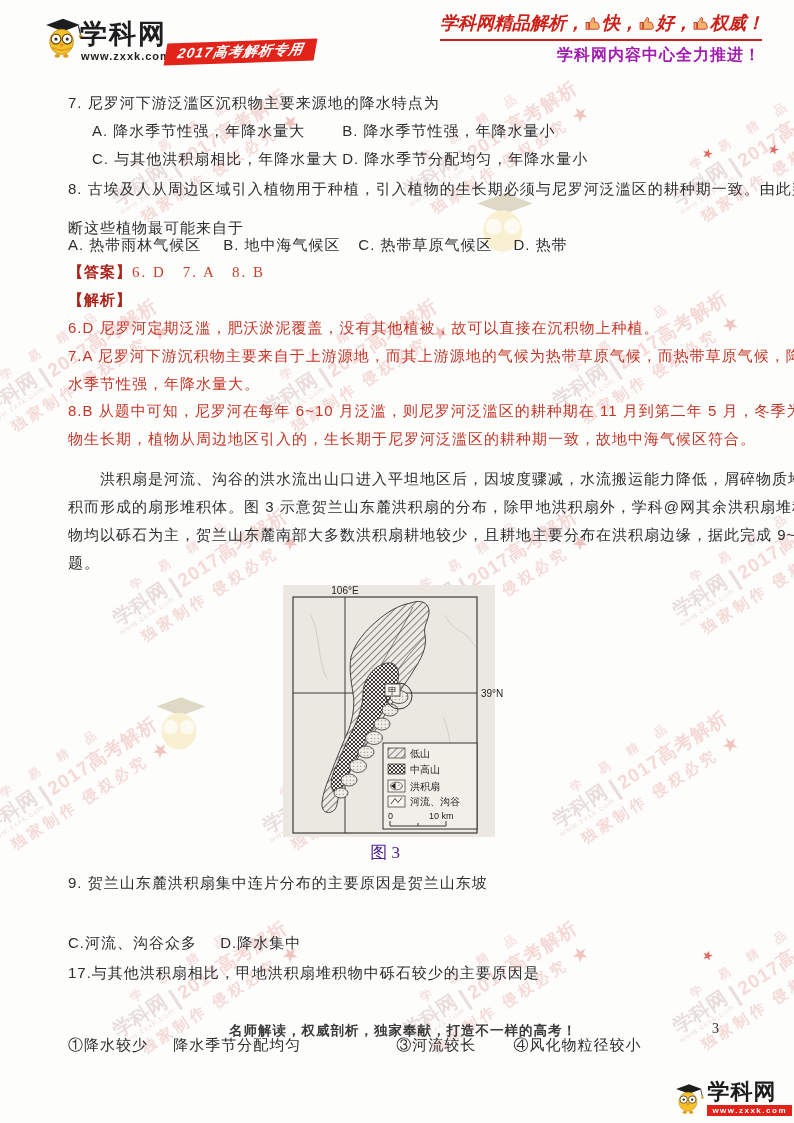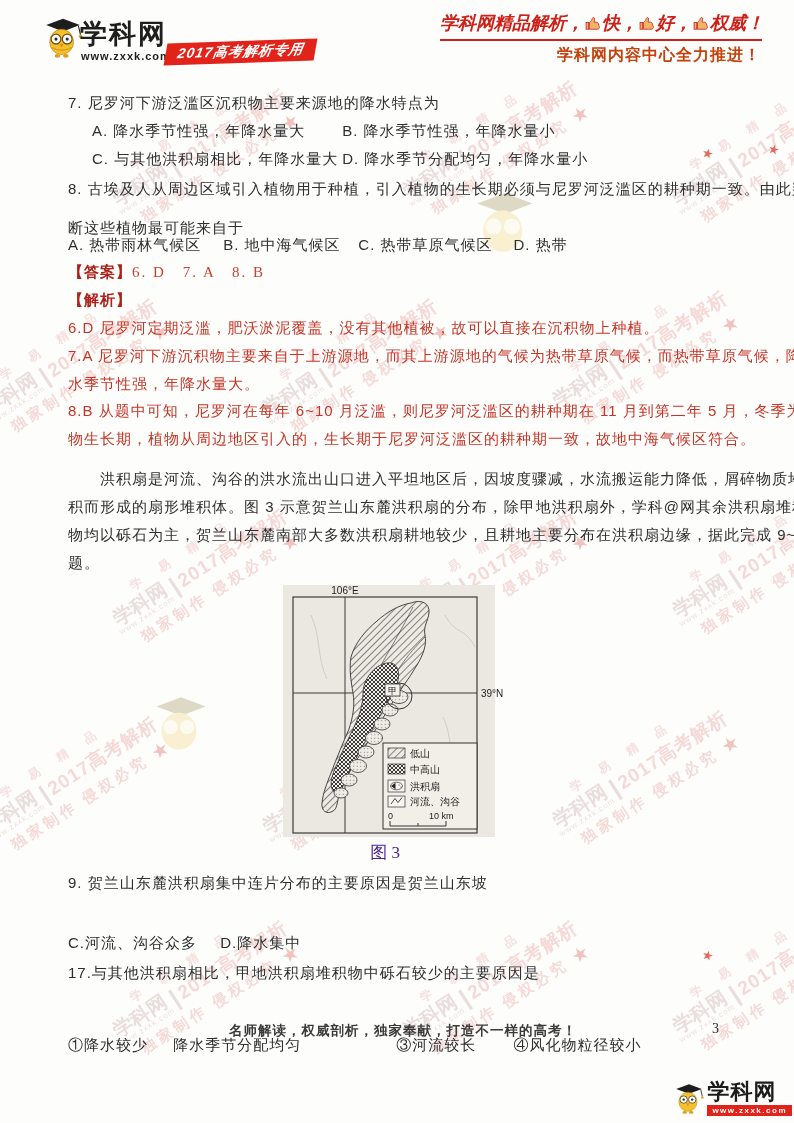--- a/index.html
+++ b/index.html
@@ -30,21 +30,21 @@
   .hdr-owl{position:absolute;left:42px;top:8px;}
   .hdr-name{position:absolute;left:80px;top:16px;font-size:27px;font-weight:800;color:#1e1e1e;letter-spacing:2px;}
   .hdr-url{position:absolute;left:81px;top:50px;font-size:11px;font-weight:bold;color:#1e1e1e;letter-spacing:1px;}
   .hdr-badge{position:absolute;left:166px;top:41px;background:#e2231a;color:#fff;
              font-size:14px;font-weight:bold;font-style:italic;padding:2px 12px;
              transform:skewX(-12deg) rotate(-2deg);letter-spacing:1px;white-space:nowrap;}
   .hdr-slogan{position:absolute;left:440px;top:11px;width:322px;color:#cc2018;
               font-family:"Liberation Serif",serif;font-weight:bold;font-style:italic;font-size:18px;
               border-bottom:2px solid #cc2018;padding-bottom:4px;white-space:nowrap;}
   .thumb{display:inline-block;vertical-align:-2px;margin:0 1px;}
-  .hdr-slogan2{position:absolute;left:557px;top:45px;font-size:16px;font-weight:bold;color:#c2410c;letter-spacing:1px;}
+  .hdr-slogan2{position:absolute;left:557px;top:45px;font-size:16px;font-weight:bold;color:#a21caf;letter-spacing:1px;}
   
   .line{position:absolute;left:68px;font-size:15px;letter-spacing:1px;white-space:nowrap;line-height:22px;}
   .red{color:#c53526;}
   .bracket{color:#ab231a;font-weight:bold;}
   .ansval{color:#c8432f;font-family:"Liberation Serif",serif;letter-spacing:2px;white-space:pre;}
   .opt{display:inline-block;}
   .w245{width:245px;} .w150{width:150px;} .w130{width:130px;} .w147{width:147px;}
   .w100{width:100px;margin-top:43px;} .w218{width:218px;} .w112{width:112px;}
   
   .map-svg{position:absolute;left:283px;top:585px;}

